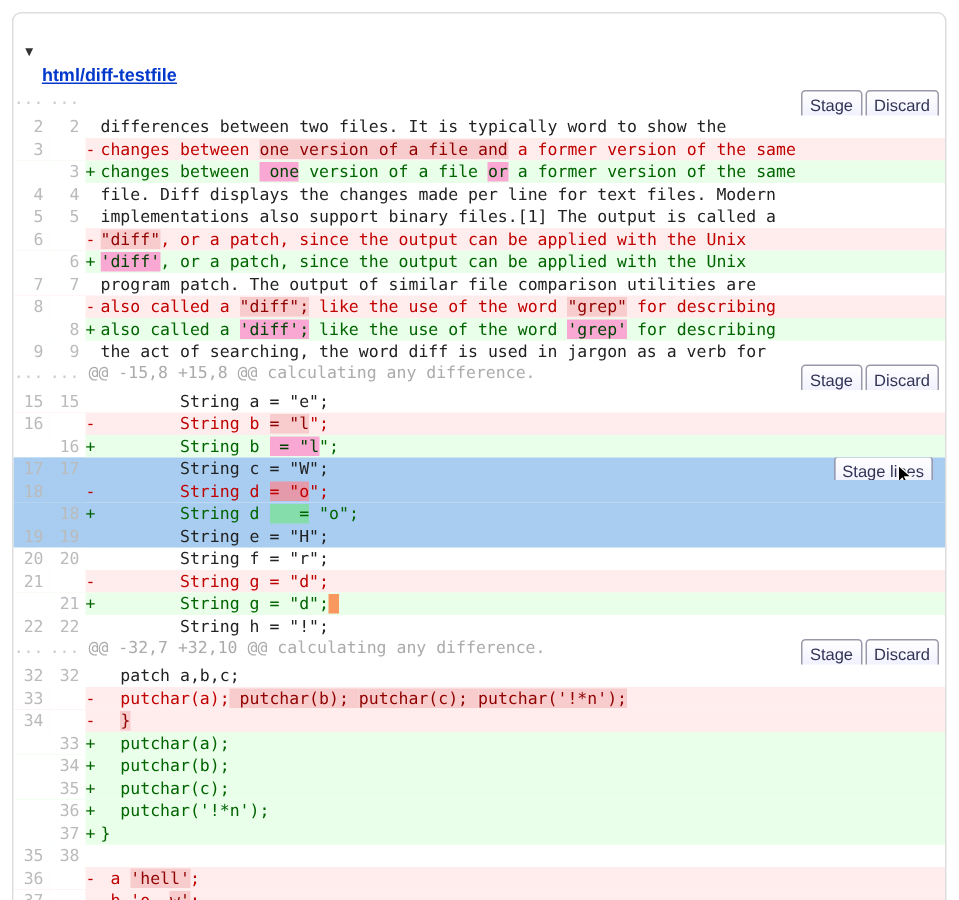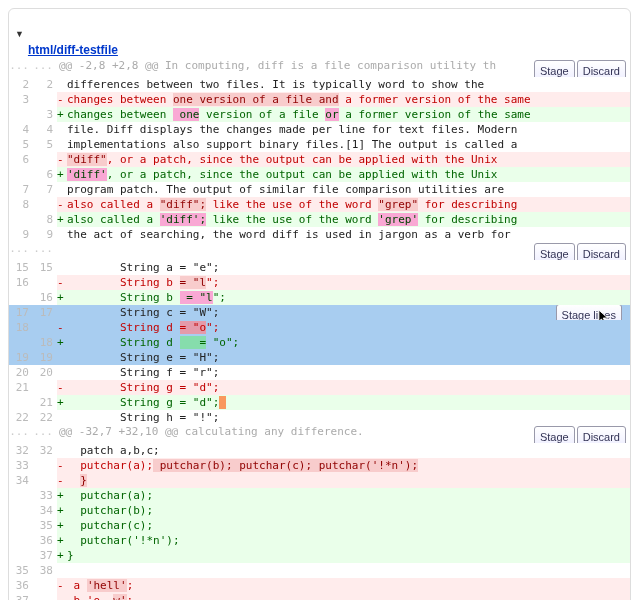--- a/index.html
+++ b/index.html
@@ -138,21 +138,20 @@
 <div class="diff-container">
 
   <div class="file-header">
     <span class="triangle">▼</span>
     <a class="file-link">html/diff-testfile</a>
   </div>
 
   <div class="hunk-header">
     <span class="dots-col">...</span>
     <span class="dots-col">...</span>
-    <span class="hunk-text">@@ -2,8 +2,8 @@ In computing, diff is a file comparison utility th</span>
     <div class="hunk-actions">
       <button class="btn">Stage</button>
       <button class="btn">Discard</button>
     </div>
   </div>
 
   <div class="diff-line ctx">
     <span class="lineno">2</span>
     <span class="lineno">2</span>
     <span class="sign-col"> </span>
@@ -201,20 +200,21 @@
     <span class="line-content"><span>also called a </span><span class="wd-add">'diff';</span><span> like the use of the word </span><span class="wd-add">'grep'</span><span> for describing</span></span>
   </div>
   <div class="diff-line ctx">
     <span class="lineno">9</span><span class="lineno">9</span>
     <span class="sign-col"> </span><span class="line-content">the act of searching, the word diff is used in jargon as a verb for</span>
   </div>
 
   <div class="hunk-header">
     <span class="dots-col">...</span>
       <span class="dots-col">...</span>
+    <span class="hunk-text">@@ -15,8 +15,8 @@ calculating any difference.</span>
     <div class="hunk-actions">
       <button class="btn">Stage</button>
       <button class="btn">Discard</button>
     </div>
   </div>
 
   <div class="diff-line ctx">
     <span class="lineno">15</span><span class="lineno">15</span>
     <span class="sign-col"> </span><span class="line-content">        String a = "e";</span>
   </div>

